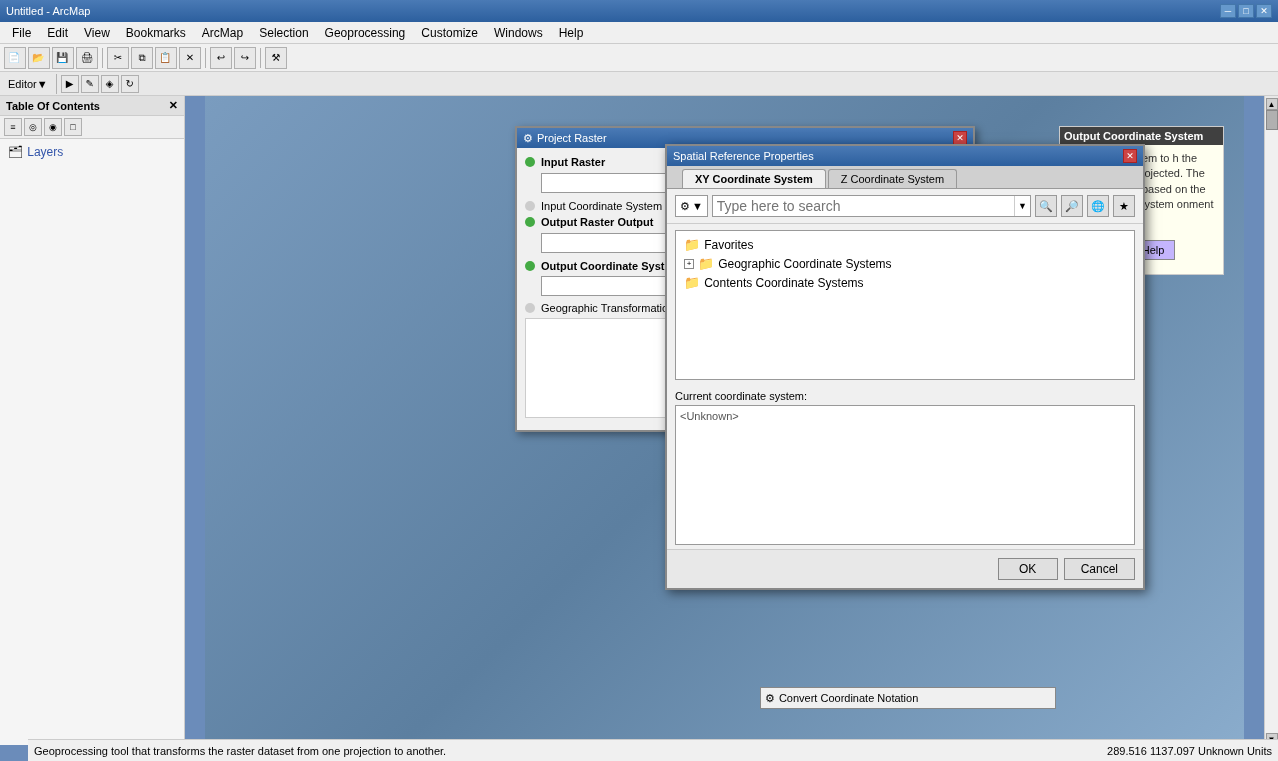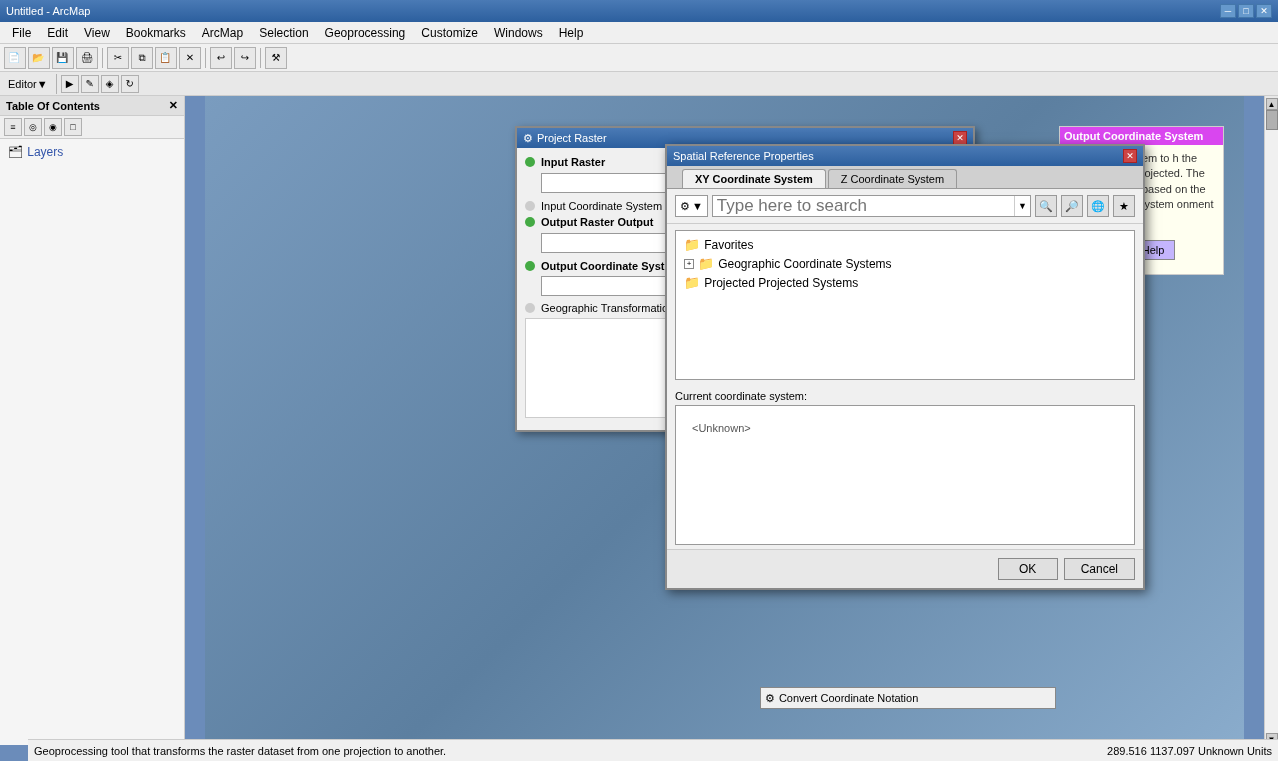--- a/index.html
+++ b/index.html
@@ -257,21 +257,21 @@
       display: flex;
       align-items: center;
       border: 1px solid #999;
       background: white;
       height: 22px;
     }
     .search-input {
       flex: 1;
       border: none;
       outline: none;
-      font-size: 17px;
+      font-size: 14px;
       padding: 0 4px;
       color: #888;
     }
     .search-dropdown-arrow {
       padding: 0 3px;
       border-left: 1px solid #ccc;
       height: 100%;
       display: flex;
       align-items: center;
       cursor: pointer;
@@ -318,21 +318,21 @@
     }
     .coord-label {
       font-size: 11px;
       margin-bottom: 3px;
     }
     .coord-text-area {
       background: white;
       border: 1px solid #999;
       height: 140px;
       overflow-y: auto;
-      padding: 16px;
+      padding: 4px;
       font-size: 11px;
       color: #555;
     }
 
     
     .dialog-buttons {
       display: flex;
       justify-content: flex-end;
       padding: 8px;
       gap: 6px;
@@ -549,39 +549,39 @@
         </div>
 
         <div class="tree-item">
           <div class="tree-expand-btn">+</div>
           <span style="font-size:13px;">📁</span>
           <span>Geographic Coordinate Systems</span>
         </div>
 
         <div class="tree-item">
           <span style="font-size:13px;">📁</span>
-          <span>Projected Projected Systems</span>
+          <span>Contents Coordinate Systems</span>
         </div>
       </div>
 
       <div class="coord-section">
         <div class="coord-label">Current coordinate system:</div>
         <div class="coord-text-area">
           <span>&lt;Unknown&gt;</span>
         </div>
       </div>
 
       <div class="dialog-buttons">
         <button class="btn">OK</button>
         <button class="btn">Cancel</button>
       </div>
     </div>
 
     <div class="help-panel" style="position:absolute; top:30px; right:20px; width:165px; background:#fffff0; border:1px solid #ccc; z-index:5; overflow-y:auto; max-height:420px;">
-      <div style="background:#d946ef; color:white; padding:3px 4px; font-size:11px; font-weight:bold;">
+      <div style="background:#404040; color:white; padding:3px 4px; font-size:11px; font-weight:bold;">
         <span>Output Coordinate System</span>
       </div>
       <div class="help-panel-content">
         <p style="font-size:11px; line-height:1.4;">coordinate system to h the input raster will ojected. The default e is set based on the ut Coordinate System onment setting.</p>
         <button class="help-tool-btn" style="margin-top:12px;">Tool Help</button>
       </div>
     </div>
 
     <div class="convert-strip">
       <span>⚙</span>

